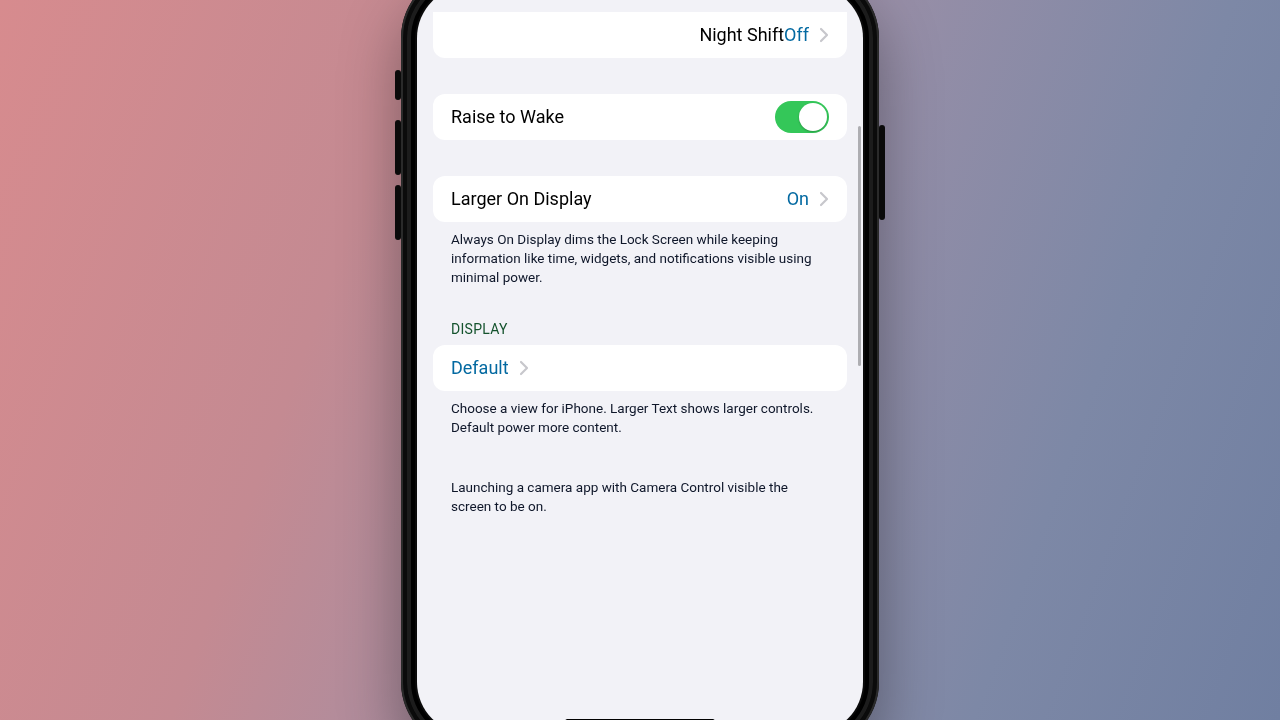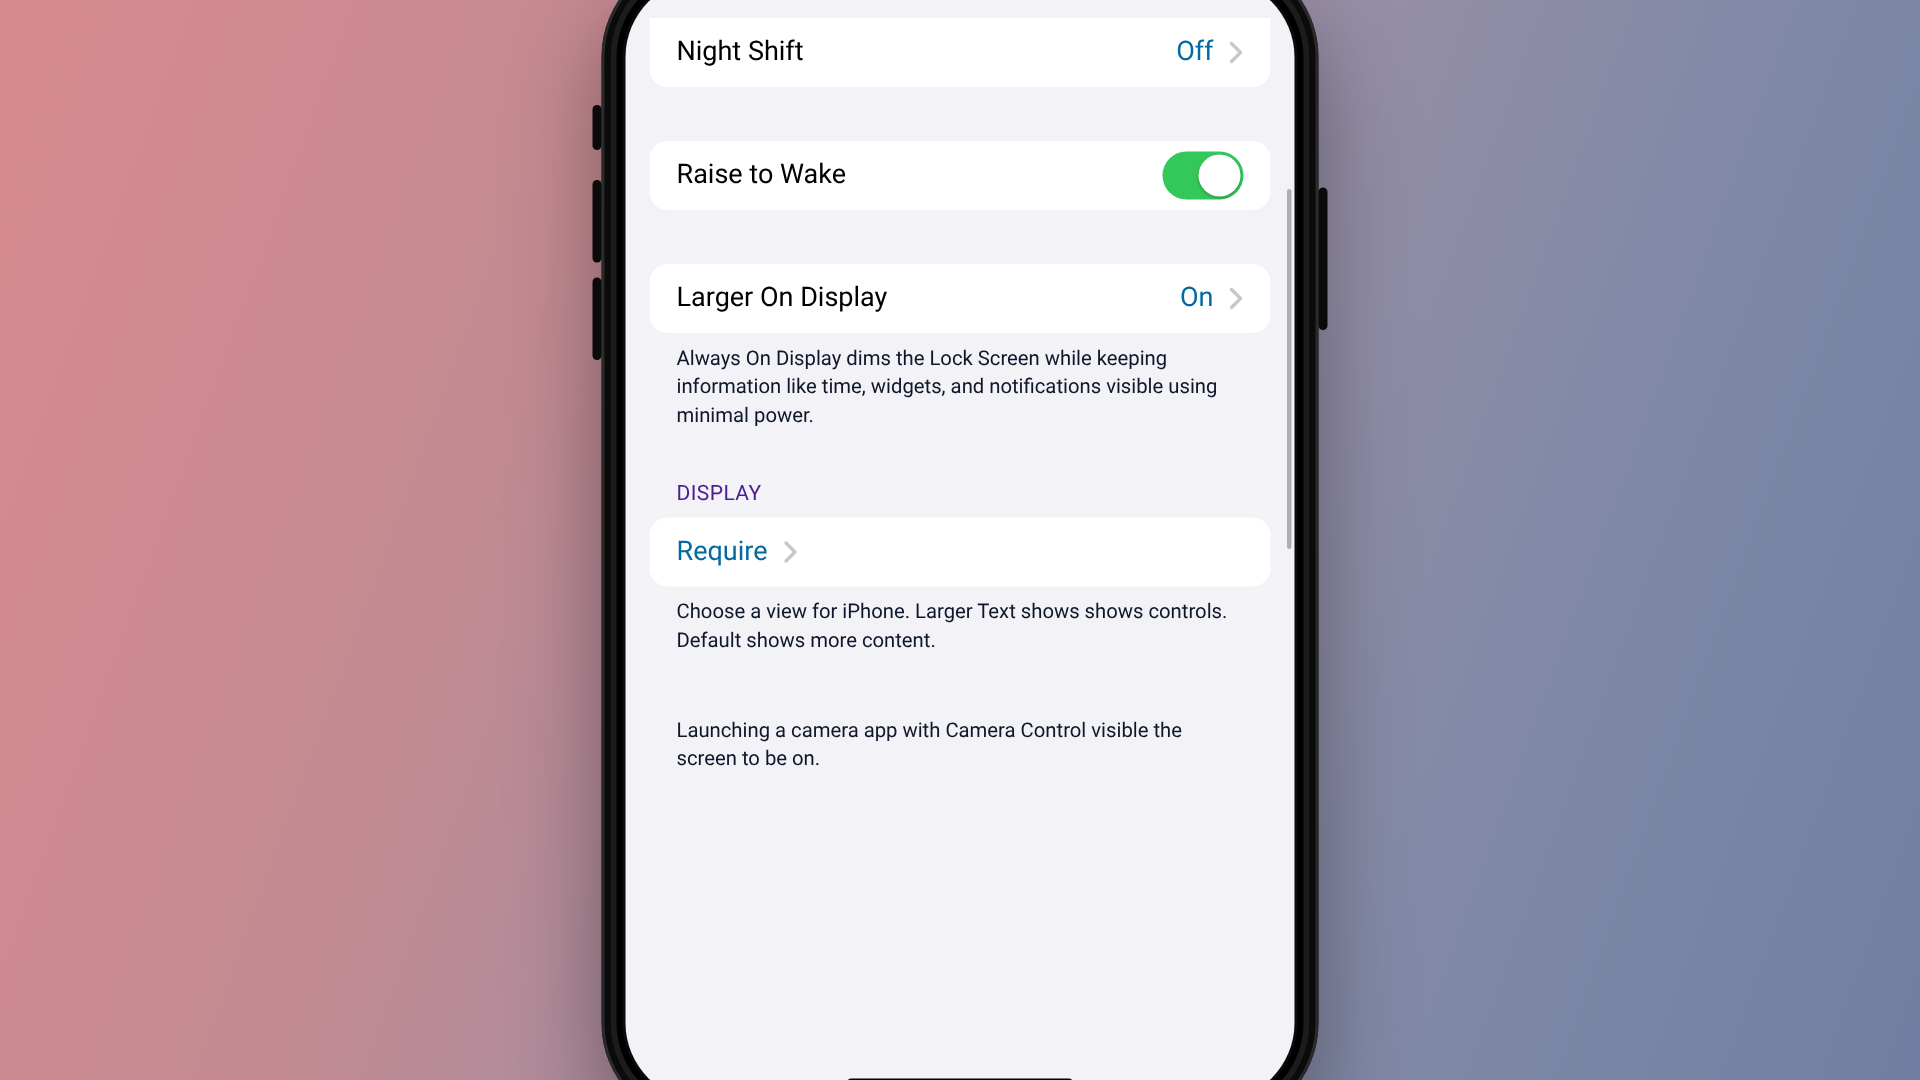--- a/index.html
+++ b/index.html
@@ -96,21 +96,21 @@
     margin-left: 10px;
     color: #c7c7cc;
     display: inline-flex;
   }
   .chevron svg { display:block; }
 
   .group-gap { height: 36px; }
   .group-gap.small { height: 34px; }
 
   .header {
-    color: #4c1d95;
+    color: #14532d;
     font-size: 14px;
     letter-spacing: .02em;
     text-transform: uppercase;
     padding: 0 18px 8px 18px;
   }
   .footer {
     color: #0f172a;
     font-size: 13.5px;
     line-height: 1.4;
     padding: 8px 18px 0 18px;
@@ -154,21 +154,21 @@
     left: 50%;
     bottom: 10px;
     transform: translateX(-50%);
     width: 150px;
     height: 5px;
     background: #000;
     border-radius: 5px;
   }
 
   
-  .card.top { margin-top: 26px; border-top-left-radius: 0; border-top-right-radius: 0;}
+  .card.top { margin-top: 26px; border-top-left-radius: 0; border-top-right-radius: 0; text-align: right;}
   .card.top .row:first-child::before { content:none; }
 </style>
 </head>
 <body>
 
 <div class="bg"></div>
 
 <div class="phone">
   <div class="side-btn mute"></div>
   <div class="side-btn vol1"></div>
@@ -212,29 +212,29 @@
           </span>
         </div>
       </div>
       <div class="footer">Always On Display dims the Lock Screen while keeping information like time, widgets, and notifications visible using minimal power.</div>
 
       <div class="group-gap small"></div>
 
       <div class="header">DISPLAY</div>
       <div class="card">
         <div class="row">
-          <span class="value">Require</span>
+          <span class="value">Default</span>
           <span class="chevron">
             <svg width="10" height="16" viewBox="0 0 10 16" fill="none">
                 <path d="M2 2 L8 8 L2 14" stroke="#c7c7cc" stroke-width="2.2" stroke-linecap="round" stroke-linejoin="round"></path>
               </svg>
           </span>
         </div>
       </div>
-      <div class="footer">Choose a view for iPhone. Larger Text shows shows controls. Default shows more content.</div>
+      <div class="footer">Choose a view for iPhone. Larger Text shows larger controls. Default power more content.</div>
 
       <div class="group-gap small"></div>
 
       <div class="footer">Launching a camera app with Camera Control visible the screen to be on.</div>
 
     </div>
 
     <div class="scroll-ind"></div>
     <div class="home-ind"></div>
   </div>

